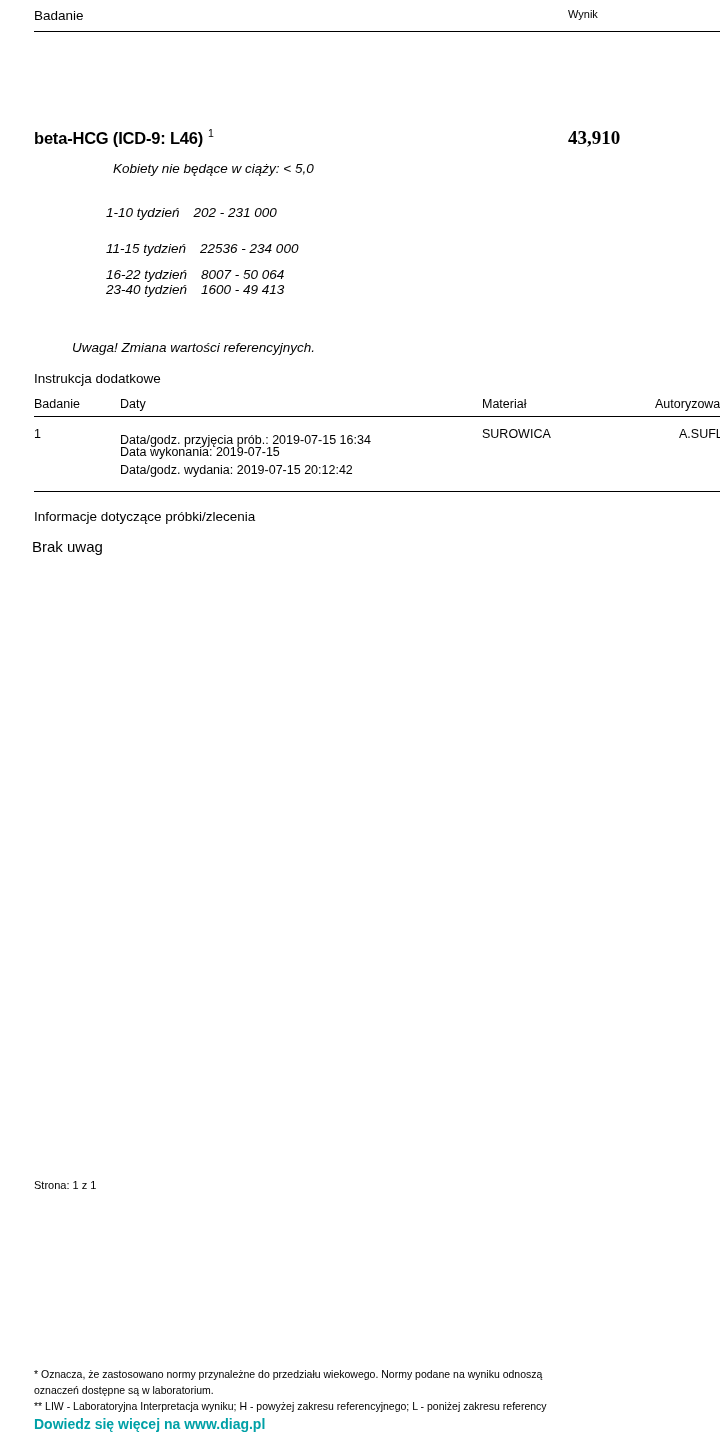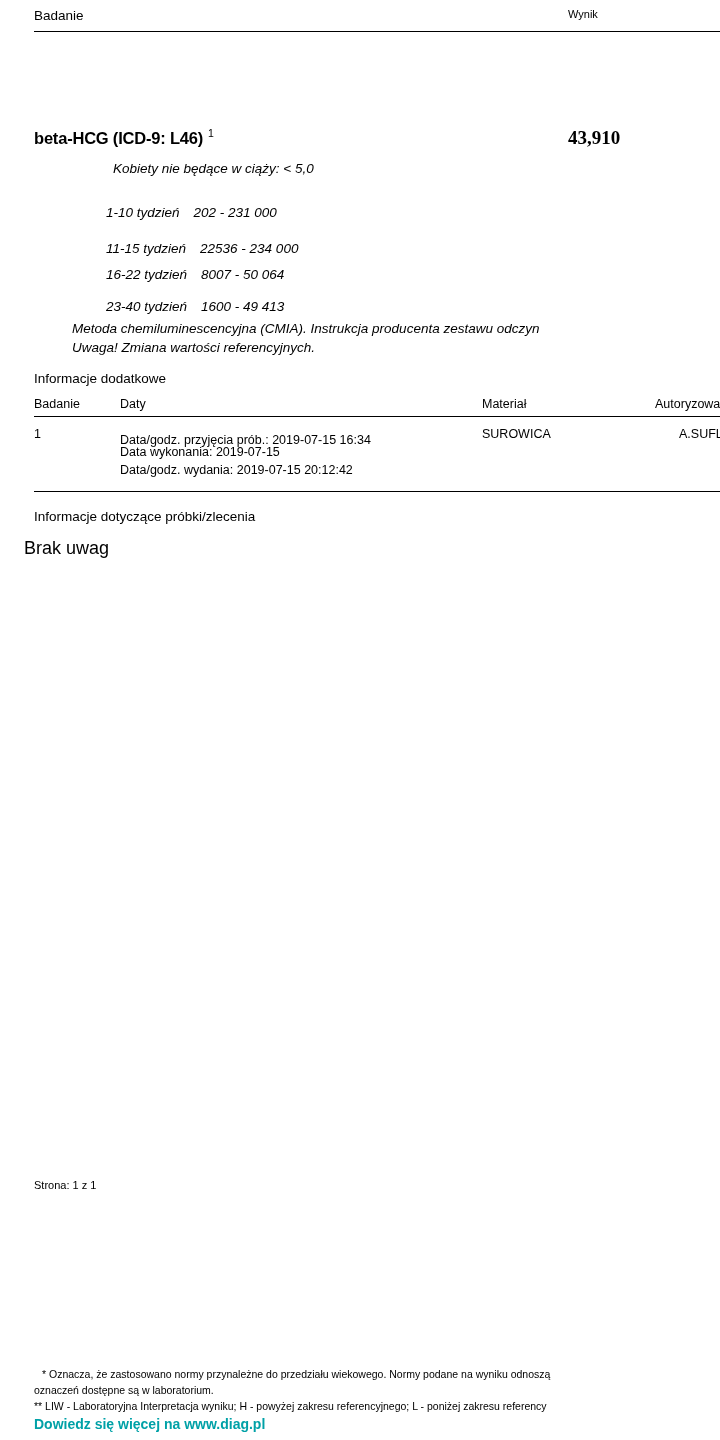--- a/index.html
+++ b/index.html
@@ -79,21 +79,21 @@
   .ref {
     position: absolute;
     font-style: italic;
     font-size: 13.5px;
   }
   .ref-1 { left: 72px; top: 161px; margin-left: 41px; }
   .ref-2 { left: 60px; top: 188px; }
   .ref-3 { left: 106px; top: 205px; }
   .ref-4 { left: 106px; top: 241px; }
   .ref-5 { left: 106px; top: 267px; }
-  .ref-6 { left: 106px; top: 299px; }
+  .ref-6 { left: 106px; top: 282px; }
   .ref-7 { left: 72px; top: 321px; }
   .ref-8 { left: 72px; top: 340px; }
   .ref .gap { display: inline-block; width: 14px; }
 
   
   .sec-title {
     position: absolute;
     font-size: 13.5px;
   }
   .info-title { left: 34px; top: 371px; }
@@ -131,38 +131,38 @@
   .rule-info-bottom {
     position: absolute;
     left: 34px;
     top: 491px;
     width: 686px;
     height: 1px;
     background: #000;
   }
 
   .sample-title { left: 34px; top: 509px; }
-  .sample-note  { left: 24px; top: 538px; font-size: 18px; }
+  .sample-note  { left: 32px; top: 538px; font-size: 15px; }
 
   
   .page-num {
     position: absolute;
     left: 34px;
     top: 1179px;
     font-size: 11px;
   }
 
   
   .footnote {
     position: absolute;
     left: 34px;
     font-size: 10.5px;
     white-space: nowrap;
   }
-  .fn-1 { top: 1368px; margin-left: 8px; }
+  .fn-1 { top: 1368px; }
   .fn-2 { top: 1384px; }
   .fn-3 { top: 1400px; }
   .fn-link {
     position: absolute;
     left: 34px;
     top: 1416px;
     font-size: 14px;
     font-weight: bold;
     color: #00a1a7;
     text-decoration: none;
@@ -184,24 +184,23 @@
   </div>
   <div class="result-value">43,910</div>
 
   <div class="ref ref-1">Kobiety nie będące w ciąży: &lt; 5,0</div>
 
   <div class="ref ref-3"><span>1-10 tydzień</span><span class="gap"></span><span>202 - 231 000</span></div>
   <div class="ref ref-4"><span>11-15 tydzień</span><span class="gap"></span><span>22536 - 234 000</span></div>
   <div class="ref ref-5"><span>16-22 tydzień</span><span class="gap"></span><span>8007 - 50 064</span></div>
   <div class="ref ref-6"><span>23-40 tydzień</span><span class="gap"></span><span>1600 - 49 413</span></div>
 
-  <div class="ref ref-7">Metoda chemiluminescencyjna (CMIA). Instrukcja producenta zestawu odczyn</div>
   <div class="ref ref-8">Uwaga! Zmiana wartości referencyjnych.</div>
 
-  <div class="sec-title info-title">Informacje dodatkowe</div>
+  <div class="sec-title info-title">Instrukcja dodatkowe</div>
 
   <div class="info-head c1">Badanie</div>
   <div class="info-head c2">Daty</div>
   <div class="info-head c3">Materiał</div>
   <div class="info-head c4">Autoryzował</div>
 
   <div class="rule-info-top"></div>
 
   <div class="info-cell info-num">1</div>
   <div class="info-cell info-d1">Data/godz. przyjęcia prób.: 2019-07-15 16:34</div>

